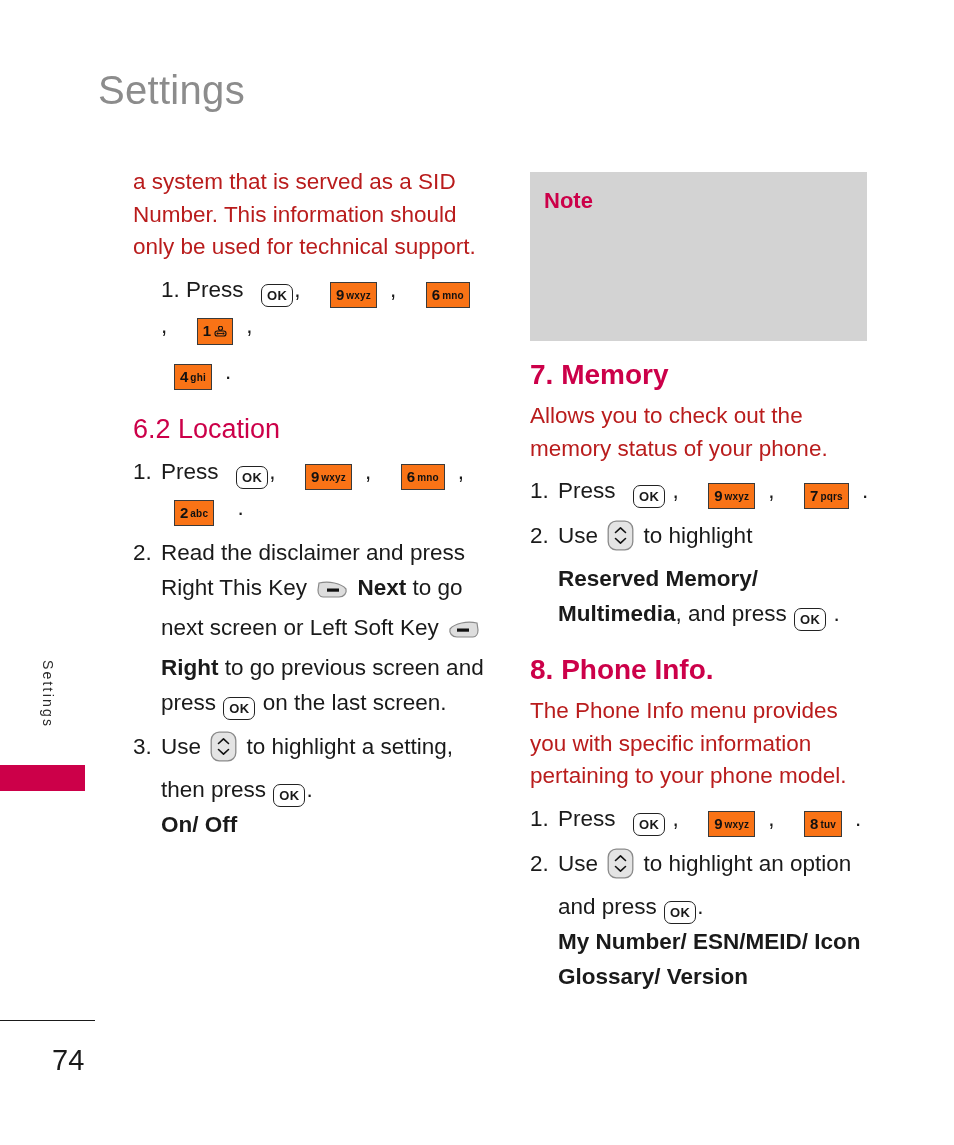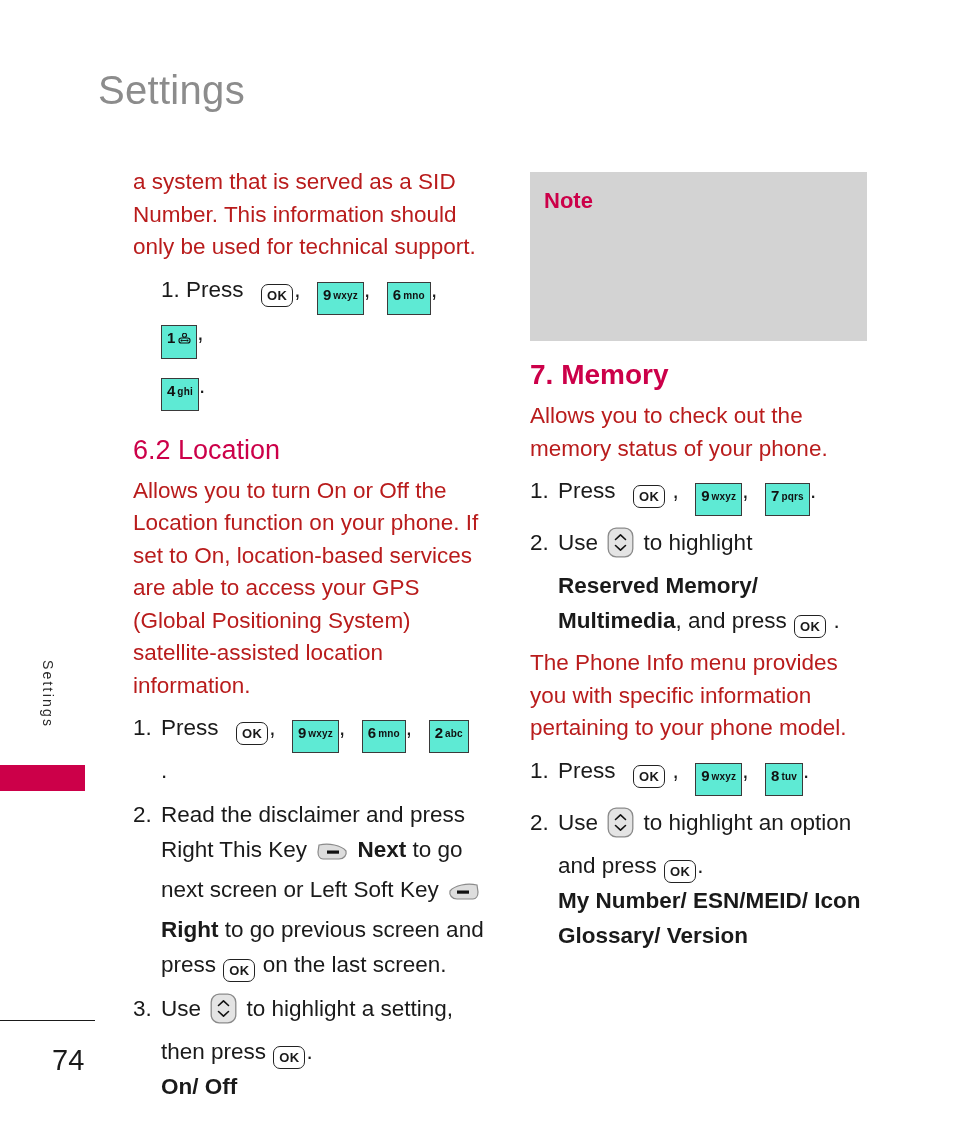--- a/index.html
+++ b/index.html
@@ -146,24 +146,24 @@
     font-weight: 700;
     line-height: 1;
     padding: 4px 5px 4px 5px;
     letter-spacing: 0.3px;
     margin: 0 1px;
   }
 
   
   .key-num {
     border: 1.1px solid #3a3a3a;
-    background: #5eead4;
+    background: #f97316;
     line-height: 1;
-    padding: 4px 5px 12px 5px;
-    margin: 0 0;
+    padding: 4px 5px 5px 5px;
+    margin: 0 13px;
     font-size: 15px;
     font-weight: 700;
     color: #111;
   }
   .key-num .sub {
     font-size: 10px;
     font-weight: 700;
     letter-spacing: 0.2px;
     margin-left: 2px;
     vertical-align: 1px;
@@ -222,21 +222,20 @@
               <circle cx="9.4" cy="7.5" r="1.1" fill="#111"></circle>
               <rect x="4.4" y="7.1" width="4.2" height="0.9" fill="#111"></rect>
             </svg></span></span><span>,</span>
     </div>
     <div class="step" style="padding-left:28px;">
       <span class="key key-num"><span>4</span><span class="sub">ghi</span></span><span>.</span>
     </div>
   </div>
 
   <div class="sec-head">6.2 Location</div>
-  <p class="para">Allows you to turn On or Off the Location function on your phone. If set to On, location-based services are able to access your GPS (Global Positioning System) satellite-assisted location information.</p>
 
   <div class="steps">
 
     <div class="step">
       <span class="num">1.</span>
       <span>Press</span>
       <span class="spacer-sm"></span>
       <span class="key key-ok">OK</span><span>,</span>
       <span class="spacer-sm"></span>
       <span class="key key-num"><span>9</span><span class="sub">wxyz</span></span><span>,</span>
@@ -315,20 +314,21 @@
             <path d="M8.5 18.5 L13.5 23.2 L18.5 18.5" fill="none" stroke="#111" stroke-width="1.6" stroke-linecap="round" stroke-linejoin="round"></path>
           </svg></span>
       <span>to highlight</span>
       <br>
       <b>Reserved Memory/ Multimedia</b><span>, and press</span>
       <span class="key key-ok">OK</span>
       <span>.</span>
     </div>
   </div>
 
+  <div class="sec-head bold">8. Phone Info.</div>
   <p class="para">The Phone Info menu provides you with specific information pertaining to your phone model.</p>
 
   <div class="steps">
     <div class="step">
       <span class="num">1.</span>
       <span>Press</span>
       <span class="spacer-sm"></span>
       <span class="key key-ok">OK</span>
       <span>,</span>
       <span class="spacer-sm"></span>

